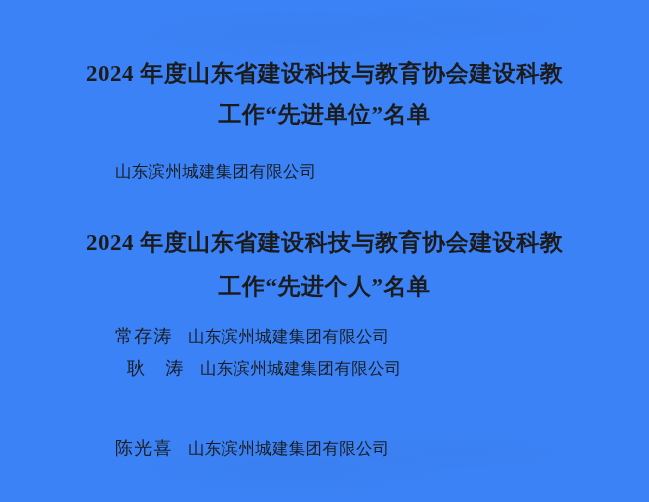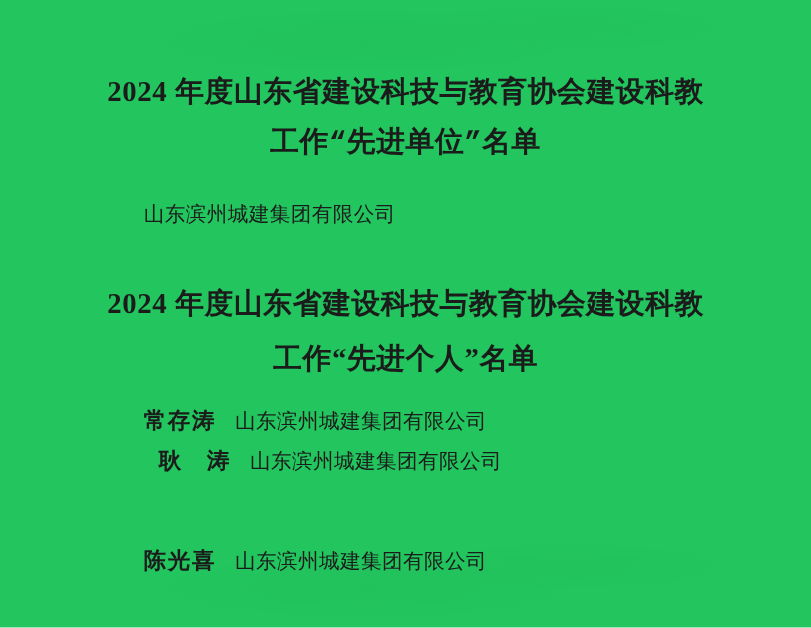--- a/index.html
+++ b/index.html
@@ -4,21 +4,21 @@
 <style>
   html, body {
     margin: 0;
     padding: 0;
     background: #ffffff;
   }
   .page {
     position: relative;
     width: 649px;
     height: 502px;
-    background: #22c55e;
+    background: #3b82f6;
     overflow: hidden;
     font-family: "Liberation Serif", "DejaVu Serif", serif;
     color: #1b1b1b;
   }
   
   .scan-noise {
     position: absolute;
     left: 0;
     right: 0;
     pointer-events: none;
@@ -34,21 +34,21 @@
     left: 0;
     width: 100%;
     text-align: center;
     font-weight: bold;
     font-size: 23px;
     line-height: 1.15;
     letter-spacing: 0.5px;
     white-space: nowrap;
   }
   .t-u1 { top: 61px; }
-  .t-u2 { top: 102px; font-family: Liberation Mono, monospace; }
+  .t-u2 { top: 102px; }
   .t-i1 { top: 230px; }
   .t-i2 { top: 274px; }
 
   .company-line {
     position: absolute;
     left: 115px;
     top: 163px;
     font-size: 16.5px;
     letter-spacing: 0.3px;
     line-height: 1.15;
@@ -64,21 +64,20 @@
   .row-1 { top: 327px; }
   .row-2 { top: 359px; margin-left: 12px; }
   .row-3 { top: 391px; margin-top: 48px; }
 
   .person-name {
     display: inline-block;
     width: 73px;
     font-size: 18px;
     letter-spacing: 1.3px;
     vertical-align: baseline;
-    font-weight: bold;
   }
   .person-company {
     display: inline-block;
     font-size: 16.5px;
     letter-spacing: 0.3px;
     vertical-align: baseline;
   }
 </style>
 </head>
 <body>

